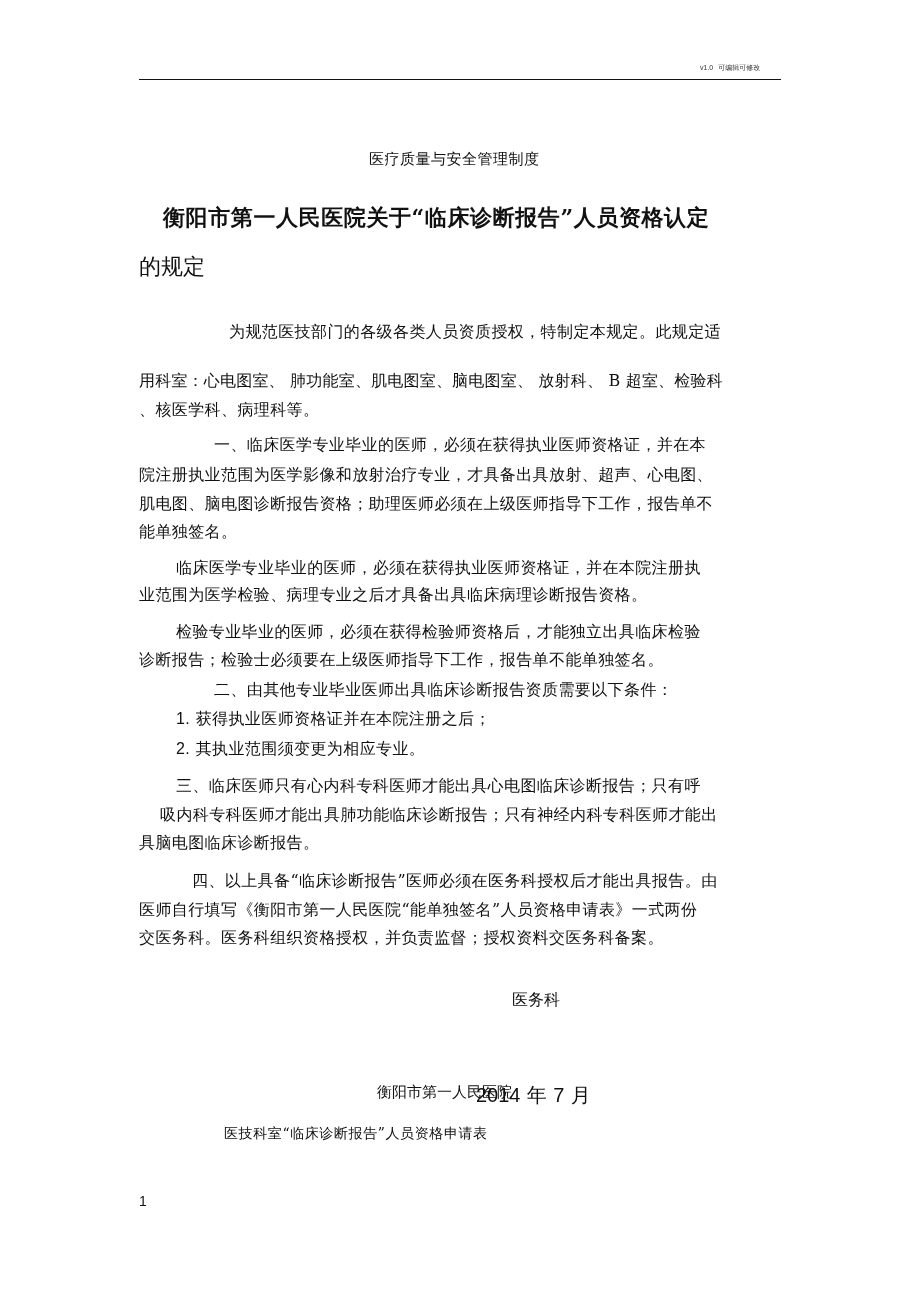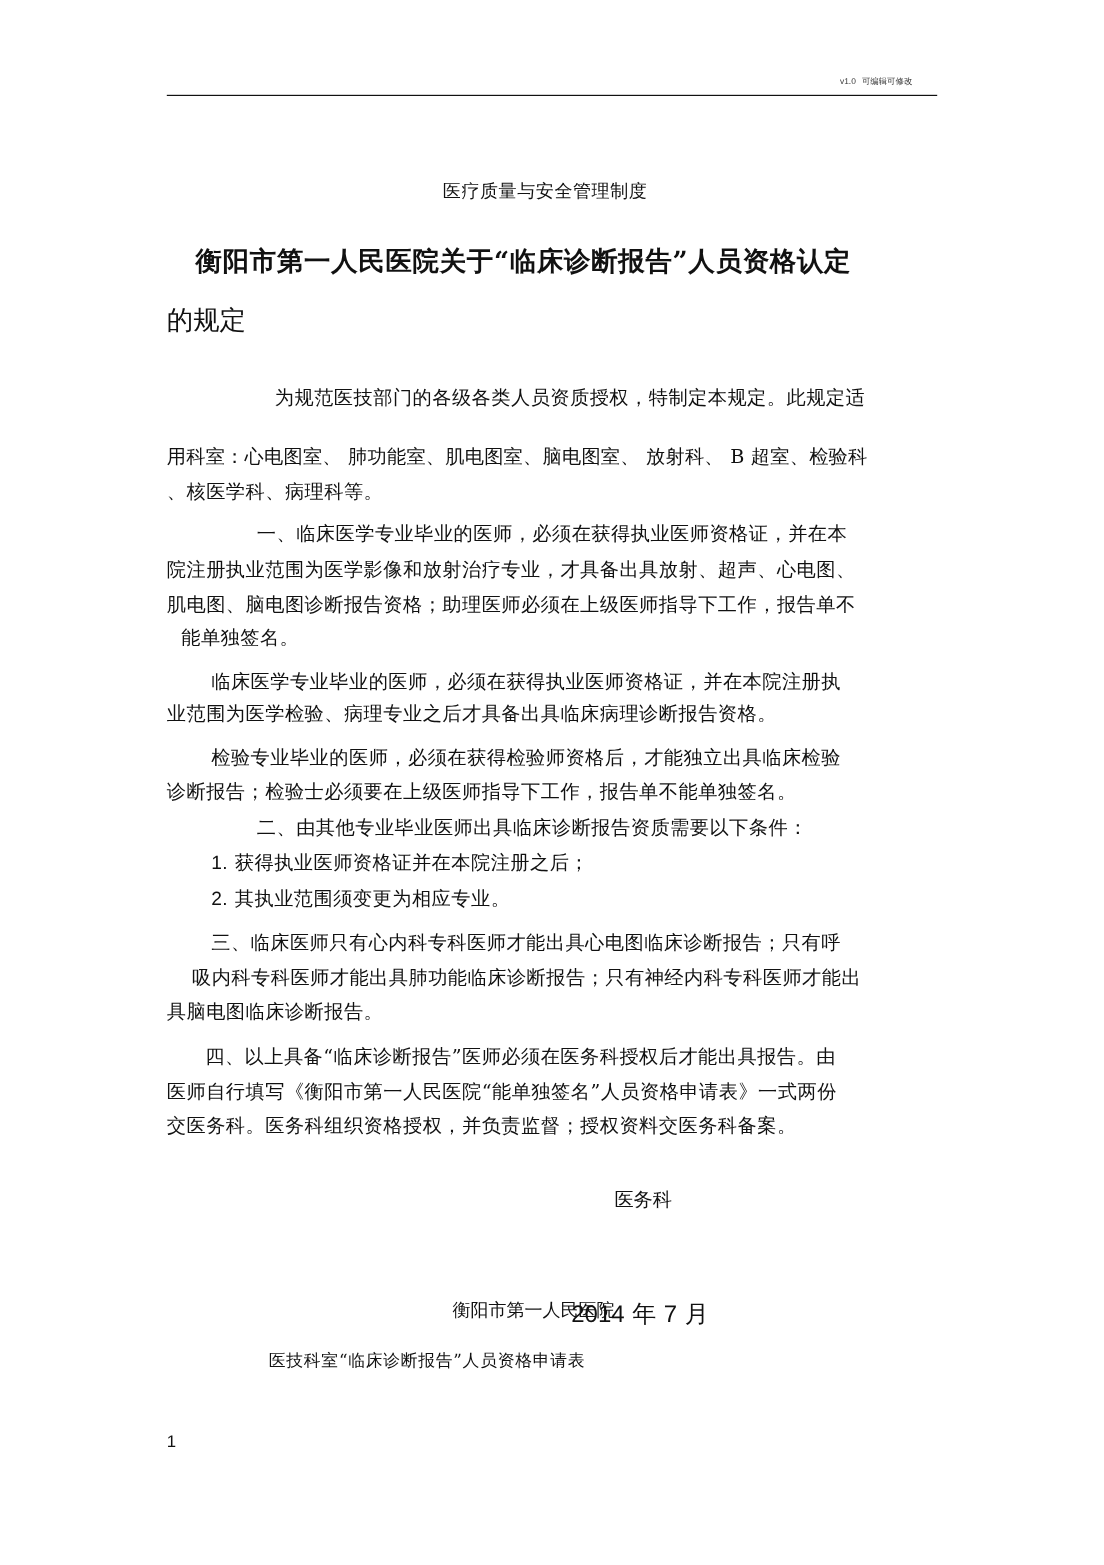--- a/index.html
+++ b/index.html
@@ -86,41 +86,41 @@
 <div class="abs title-line1">衡阳市第一人民医院关于“临床诊断报告”人员资格认定</div>
 <div class="abs title-line2">的规定</div>
 
 <div class="abs body-text" style="left:229px; top:322px;">为规范医技部门的各级各类人员资质授权，特制定本规定。此规定适</div>
 <div class="abs body-text" style="left:139px; top:371px; letter-spacing:0.2px;"><span>用科室：心电图室、 肺功能室、肌电图室、脑电图室、 放射科、 B 超室、检验科</span></div>
 <div class="abs body-text" style="left:139px; top:400px;">、核医学科、病理科等。</div>
 
 <div class="abs body-text" style="left:214px; top:435px;">一、临床医学专业毕业的医师，必须在获得执业医师资格证，并在本</div>
 <div class="abs body-text" style="left:139px; top:465px;">院注册执业范围为医学影像和放射治疗专业，才具备出具放射、超声、心电图、</div>
 <div class="abs body-text" style="left:139px; top:494px;">肌电图、脑电图诊断报告资格；助理医师必须在上级医师指导下工作，报告单不</div>
-<div class="abs body-text" style="left:151px; top:522px;">能单独签名。</div>
+<div class="abs body-text" style="left:139px; top:522px;">能单独签名。</div>
 
 <div class="abs body-text" style="left:176px; top:558px;">临床医学专业毕业的医师，必须在获得执业医师资格证，并在本院注册执</div>
 <div class="abs body-text" style="left:139px; top:585px;">业范围为医学检验、病理专业之后才具备出具临床病理诊断报告资格。</div>
 
 <div class="abs body-text" style="left:176px; top:622px;">检验专业毕业的医师，必须在获得检验师资格后，才能独立出具临床检验</div>
 <div class="abs body-text" style="left:139px; top:650px;">诊断报告；检验士必须要在上级医师指导下工作，报告单不能单独签名。</div>
 
 <div class="abs body-text" style="left:214px; top:680px;">二、由其他专业毕业医师出具临床诊断报告资质需要以下条件：</div>
 <div class="abs body-text" style="left:176px; top:709px;">
   <span class="sans-digit">1.</span>&nbsp;<span>获得执业医师资格证并在本院注册之后；</span>
 </div>
 <div class="abs body-text" style="left:176px; top:739px;">
   <span class="sans-digit">2.</span>&nbsp;<span>其执业范围须变更为相应专业。</span>
 </div>
 
 <div class="abs body-text" style="left:176px; top:776px;">三、临床医师只有心内科专科医师才能出具心电图临床诊断报告；只有呼</div>
 <div class="abs body-text" style="left:139px; top:805px;margin-left:21px;">吸内科专科医师才能出具肺功能临床诊断报告；只有神经内科专科医师才能出</div>
 <div class="abs body-text" style="left:139px; top:833px;">具脑电图临床诊断报告。</div>
 
-<div class="abs body-text" style="left:171px; top:871px;text-align:right;">四、以上具备“临床诊断报告”医师必须在医务科授权后才能出具报告。由</div>
+<div class="abs body-text" style="left:192px; top:871px;text-align:right;">四、以上具备“临床诊断报告”医师必须在医务科授权后才能出具报告。由</div>
 <div class="abs body-text" style="left:139px; top:900px;">医师自行填写《衡阳市第一人民医院“能单独签名”人员资格申请表》一式两份</div>
 <div class="abs body-text" style="left:139px; top:928px;">交医务科。医务科组织资格授权，并负责监督；授权资料交医务科备案。</div>
 
 <div class="abs signature">医务科</div>
 <div class="abs date">
   <span class="sans-digit">2014</span>
   <span>年</span>
   <span class="sans-digit">7</span>
   <span>月</span>
 </div>

